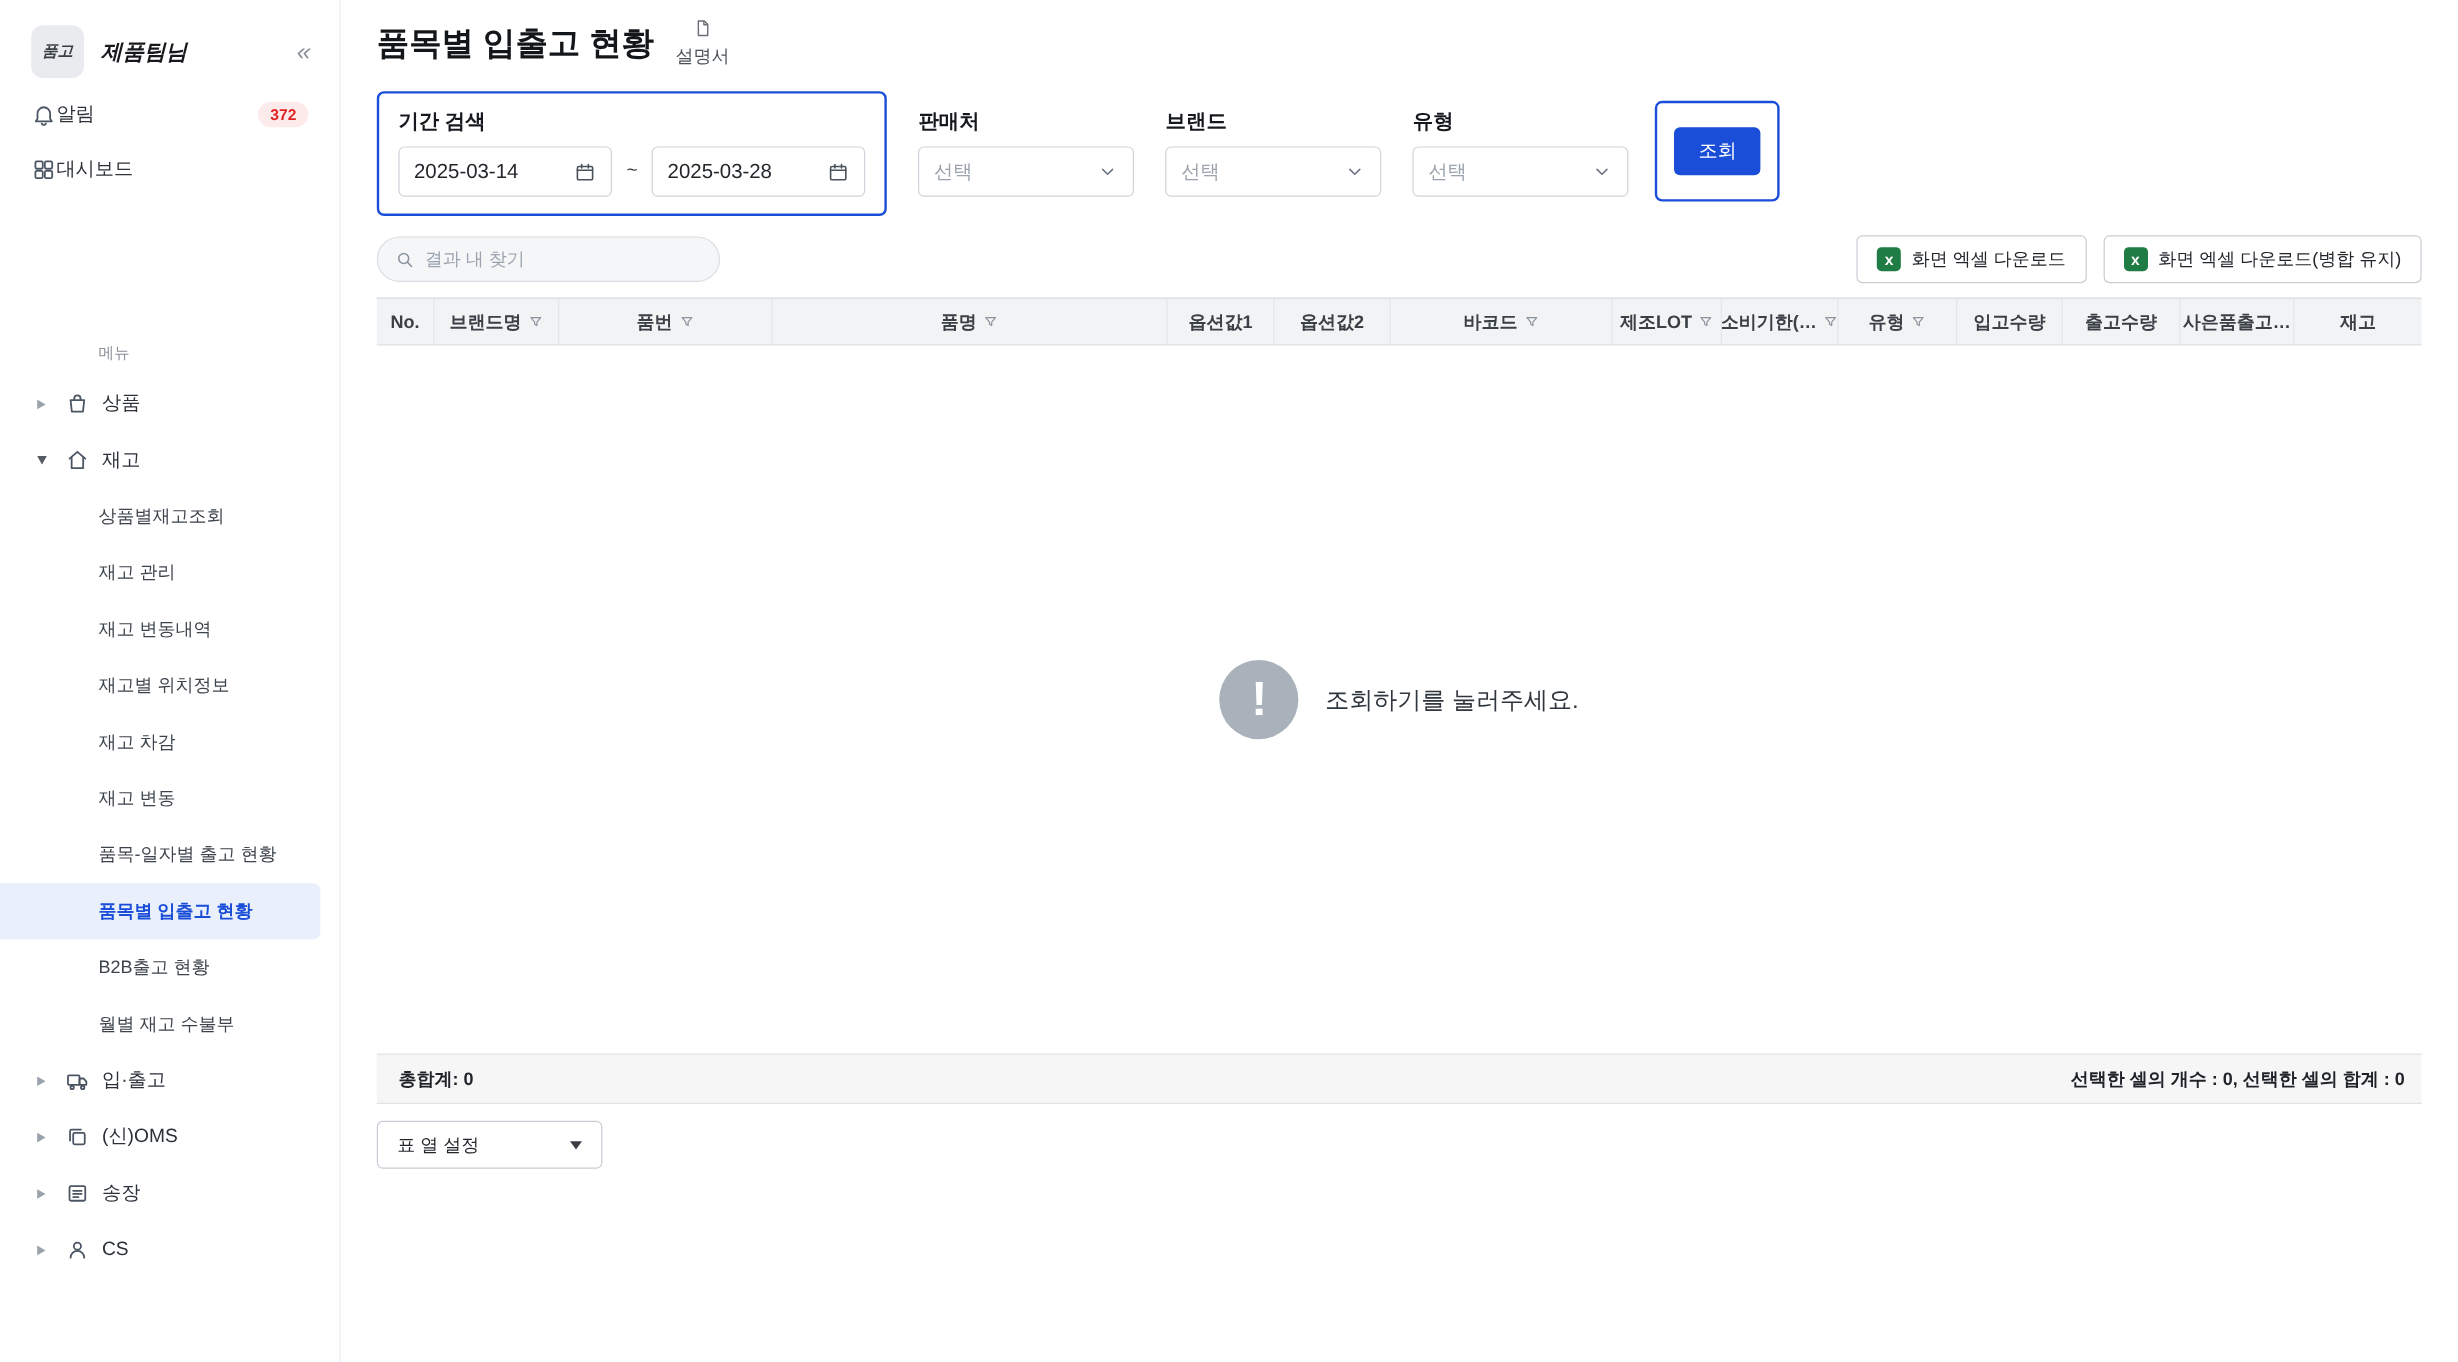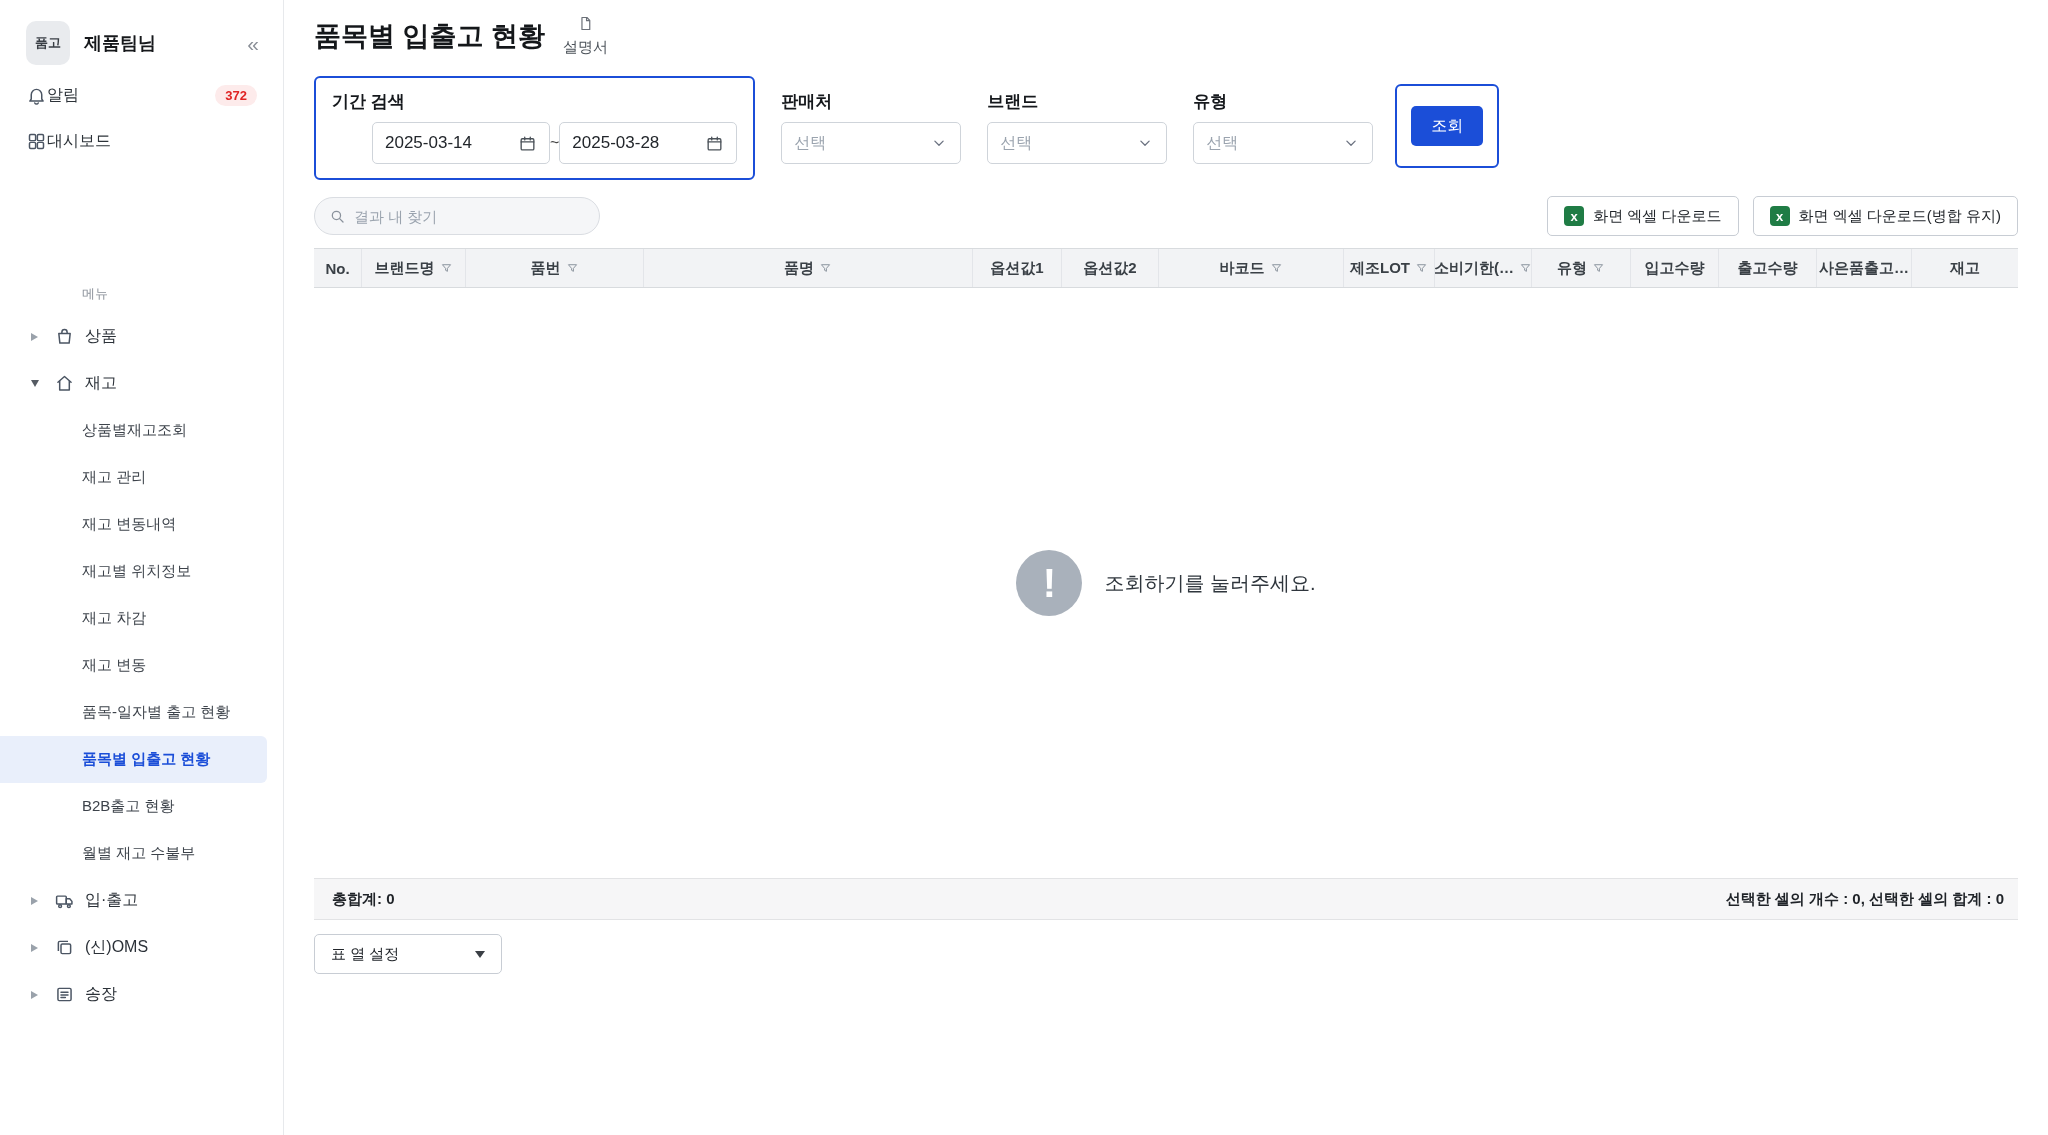--- a/index.html
+++ b/index.html
@@ -6,21 +6,21 @@
     --accent:#1b4ed8;
     --badge-red:#e02424;
     --excel-green:#1f7c45;
   }
   *{box-sizing:border-box;margin:0;padding:0;font-family:"Liberation Sans","DejaVu Sans",sans-serif;}
   html,body{width:2048px;height:1135px;overflow:hidden;background:#fff;}
   .app{display:flex;width:2048px;height:1135px;}
 
   
   .sidebar{width:284px;flex:0 0 284px;border-right:1px solid #e7e9ec;background:#fff;overflow:hidden;}
-  .sb-header{display:flex;align-items:center;gap:14px;padding:21px 24px 20px 26px;}
+  .sb-header{display:flex;align-items:center;gap:14px;padding:21px 24px 20px 26px;font-style:italic;}
   .logo{width:44px;height:44px;border-radius:10px;background:#e9ebee;color:#3a3f45;font-size:13px;font-weight:700;display:flex;align-items:center;justify-content:center;cursor:pointer;}
   .user-title{font-size:18px;font-weight:700;color:#16181b;}
   .collapse{margin-left:auto;color:#8b9098;font-size:21px;line-height:1;cursor:pointer;}
   .sb-row{height:46px;display:flex;align-items:flex-start;padding:0 26px;font-size:16px;color:#2d3339;cursor:pointer;}
   .sb-row .icon svg{width:21px;height:21px;display:block;color:#4b5563;}
   .badge{margin-left:auto;background:#fdebeb;color:var(--badge-red);font-size:13px;font-weight:700;padding:3px 10px;border-radius:12px;}
   .menu-section-label{margin-top:108px;padding-left:82px;font-size:13px;color:#8a9099;height:18px;}
   .menu{margin-top:10px;}
   .menu-item{height:47px;display:flex;align-items:center;padding-left:31px;cursor:pointer;}
   .menu-item .caret-wrap{width:12px;display:flex;justify-content:flex-start;}
@@ -36,21 +36,21 @@
   .main{flex:1;padding:0 30px;position:relative;background:#fff;}
   .page-header{display:flex;align-items:center;gap:18px;padding-top:16px;height:56px;}
   .page-title{font-size:27px;font-weight:700;color:#14171a;}
   .manual{display:flex;align-items:center;gap:6px;color:#4b5259;font-size:15px;cursor:pointer;flex-direction:column;}
   .manual svg{width:17px;height:17px;color:#6b7078;}
 
   .filters{display:flex;align-items:flex-start;margin-top:20px;height:104px;}
   .hl-box{border:2px solid var(--accent);border-radius:6px;}
   .period-box{padding:12px 16px 14px 16px;}
   .filter-label{font-size:17px;font-weight:700;color:#15181c;height:22px;}
-  .period-row{display:flex;align-items:center;gap:0;margin-top:10px;margin-left:40px;}
+  .period-row{display:flex;align-items:center;gap:12px;margin-top:10px;}
   .date-input{width:178px;height:42px;border:1px solid #cfd4da;border-radius:5px;background:#fff;display:flex;align-items:center;justify-content:space-between;padding:0 12px;font-size:17px;color:#22262b;cursor:pointer;}
   .date-input svg{width:19px;height:19px;color:#4b5259;}
   .tilde{font-size:16px;color:#444;}
   .filter-group{padding-top:14px;margin-left:26px;}
   .select{width:180px;height:42px;border:1px solid #cfd4da;border-radius:5px;background:#fff;display:flex;align-items:center;justify-content:space-between;padding:0 12px;margin-top:10px;cursor:pointer;}
   .select .ph{font-size:16px;color:#9aa3ae;}
   .select svg{width:18px;height:18px;color:#6b7280;}
   .btn-box{margin-left:22px;margin-top:8px;padding:20px 14px;}
   .search-btn{width:72px;height:40px;background:var(--accent);border:none;border-radius:5px;color:#fff;font-size:16px;cursor:pointer;}
 
@@ -191,20 +191,32 @@
           </span>
         <span class="icon">
           <svg viewBox="0 0 24 24" fill="none" stroke="currentColor" stroke-width="1.7" stroke-linecap="round">
               <rect x="4.5" y="5" width="15" height="14" rx="1.5"></rect>
               <path d="M8 9.5h8M8 12.5h8M8 15.5h5"></path>
             </svg>
         </span>
         <span class="menu-label">송장</span>
       </div>
 
+      <div class="menu-item">
+        <span class="caret-wrap">
+            <span class="caret-r"></span>
+          </span>
+        <span class="icon">
+          <svg viewBox="0 0 24 24" fill="none" stroke="currentColor" stroke-width="1.7" stroke-linecap="round">
+              <circle cx="12" cy="8.5" r="3.4"></circle>
+              <path d="M5.5 19.5a6.5 6.5 0 0 1 13 0"></path>
+            </svg>
+        </span>
+        <span class="menu-label">CS</span>
+      </div>
 
     </nav>
   </aside>
 
   <main class="main">
 
     <div class="page-header">
       <h1 class="page-title">품목별 입출고 현황</h1>
       <a class="manual">
         <svg viewBox="0 0 24 24" fill="none" stroke="currentColor" stroke-width="1.7" stroke-linejoin="round">

